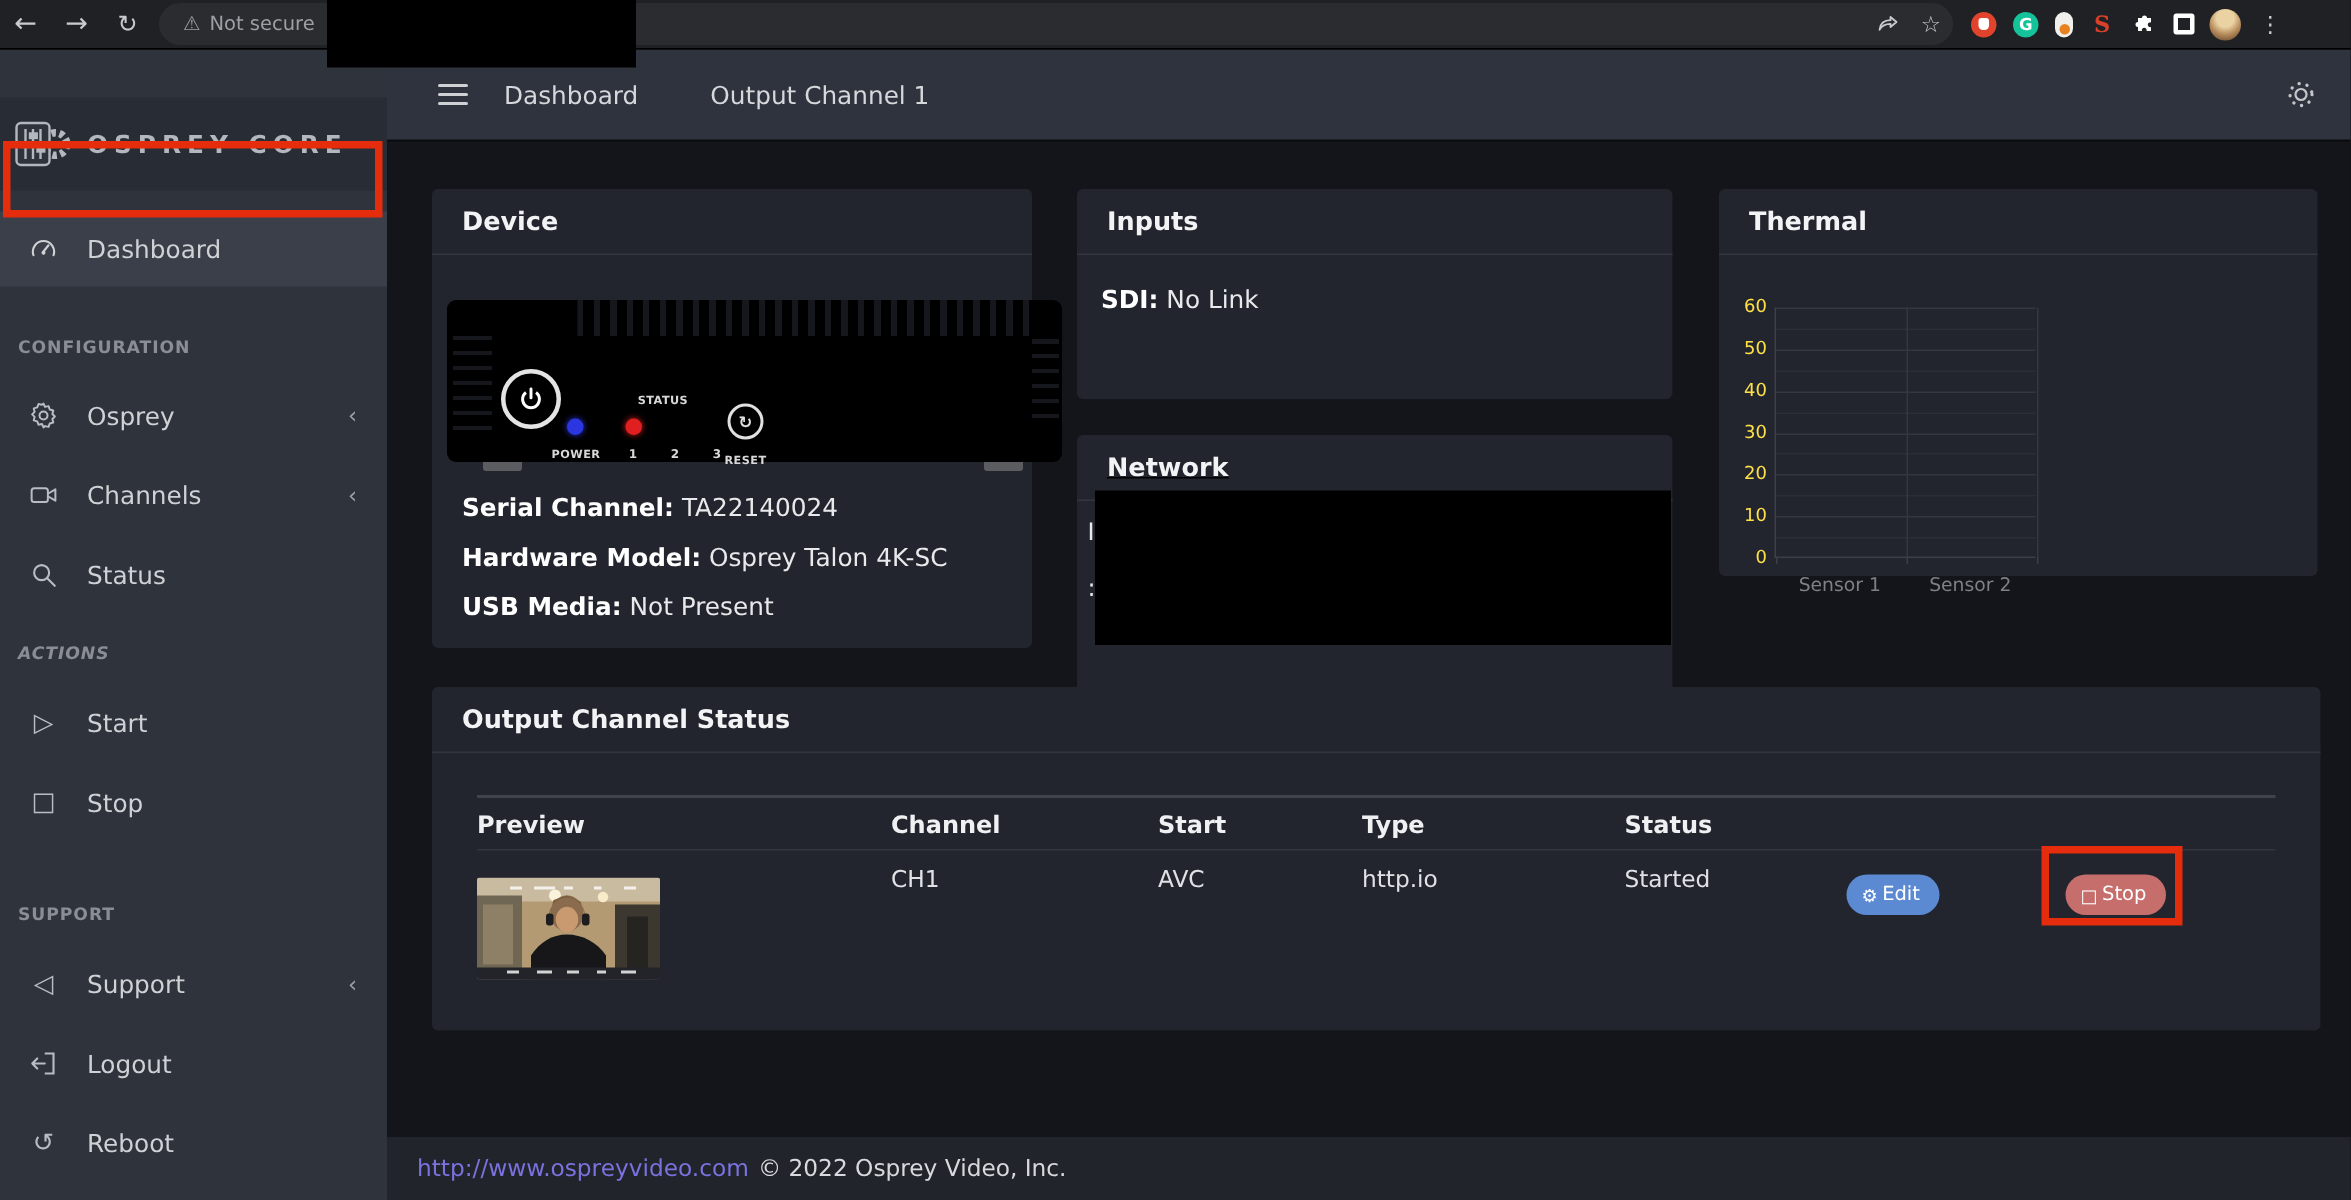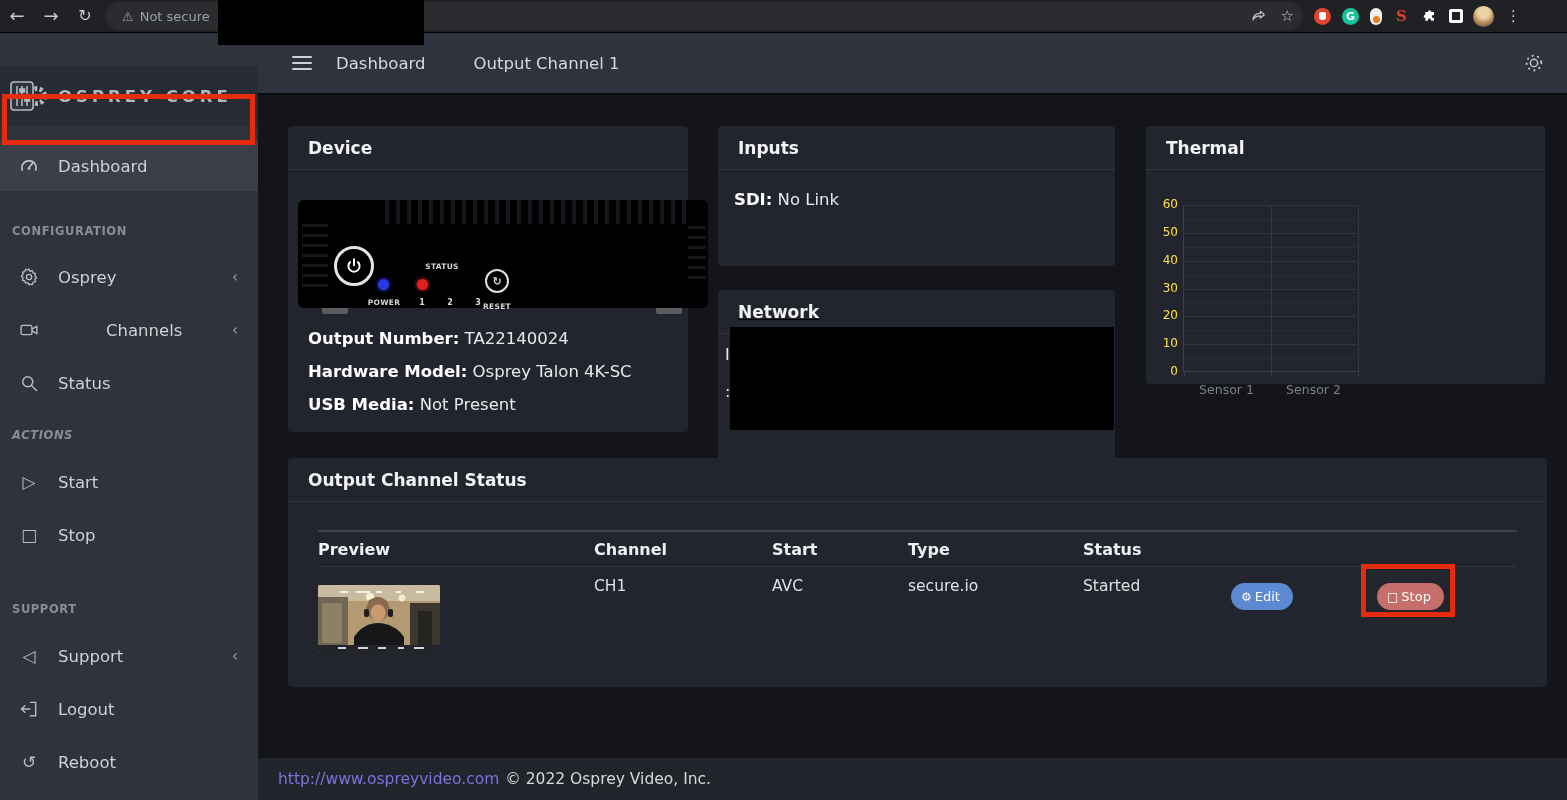--- a/index.html
+++ b/index.html
@@ -215,21 +215,21 @@
     <span class="sicon">
       <svg width="20" height="20" viewBox="0 0 24 24" fill="none" stroke="#b9bcc1" stroke-width="1.6">
         <circle cx="12" cy="12" r="3.2"></circle>
         <path d="M12 2.5l1.2 2.6 2.8-.6 1 2.7 2.8.8-.7 2.8 2 2-2 2 .7 2.8-2.8.8-1 2.7-2.8-.6L12 21.5l-1.2-2.7-2.8.6-1-2.7-2.8-.8.7-2.8-2-2 2-2-.7-2.8 2.8-.8 1-2.7 2.8.6z" stroke-linejoin="round"></path>
       </svg>
     </span>
     <span class="slabel">Osprey</span>
     <span class="schevron">‹</span>
   </div>
 
-  <div class="side-item" style="margin-top:3px;gap:48px;">
+  <div class="side-item" style="margin-top:3px;">
     <span class="sicon">
       <svg width="20" height="20" viewBox="0 0 24 24" fill="none" stroke="#b9bcc1" stroke-width="1.6">
         <rect x="2.5" y="6.5" width="13" height="11" rx="2"></rect>
         <path d="M15.5 11l6-3.5v9l-6-3.5" stroke-linejoin="round"></path>
       </svg>
     </span>
     <span class="slabel">Channels</span>
     <span class="schevron">‹</span>
   </div>
 
@@ -327,21 +327,21 @@
         <span>1</span>
         <span>2</span>
         <span>3</span>
       </div>
       <div class="reset-btn">↻</div>
       <span class="pnl-lbl" style="left:178px;top:102px;width:42px;">RESET</span>
       <span class="foot" style="left:24px;"></span>
       <span class="foot" style="right:26px;"></span>
     </div>
     <div class="device-fields">
-      <div class="kv-line"><b>Output Number:</b> <span>TA22140024</span></div>
+      <div class="kv-line"><b>Serial Channel:</b> <span>TA22140024</span></div>
       <div class="kv-line"><b>Hardware Model:</b> <span>Osprey Talon 4K-SC</span></div>
       <div class="kv-line"><b>USB Media:</b> <span>Not Present</span></div>
     </div>
   </div>
 
   <div class="card card-inputs">
     <div class="card-head">Inputs</div>
     <div class="inputs-body">
       <div class="kv-line"><b>SDI:</b>&nbsp;<span>No Link</span></div>
     </div>
@@ -429,21 +429,21 @@
                   <rect x="40" y="62" width="10" height="2"></rect>
                 <rect x="60" y="62" width="8" height="2"></rect>
                   <rect x="80" y="62" width="6" height="2"></rect>
                 <rect x="96" y="62" width="10" height="2"></rect>
               </g>
             </svg>
           </div>
         </div>
         <div>CH1</div>
         <div>AVC</div>
-        <div>secure.io</div>
+        <div>http.io</div>
         <div>Started</div>
         <div>
           <button class="pill pill-edit">
             <span class="pic">⚙</span>
               <span>Edit</span>
           </button>
         </div>
         <div>
           <button class="pill pill-stop">
             <span class="pic">□</span>

